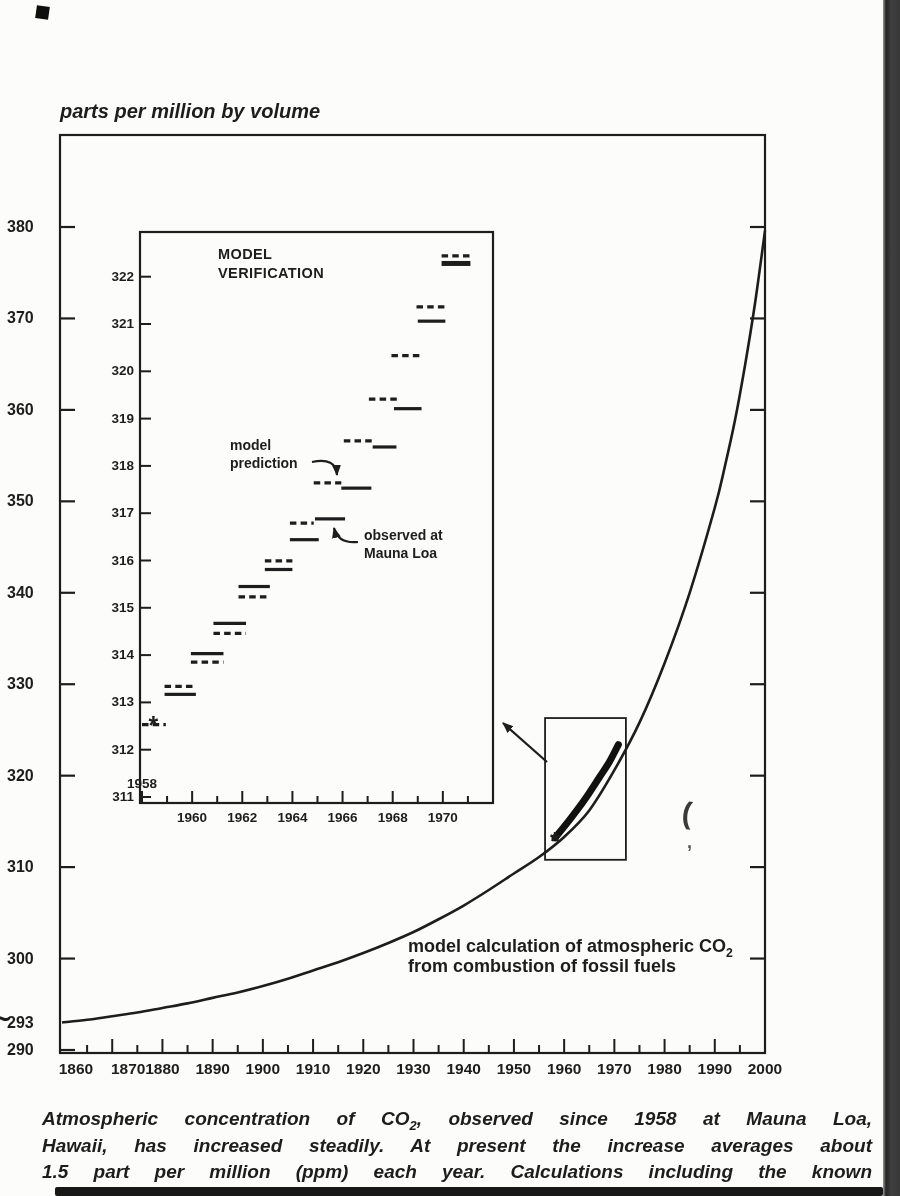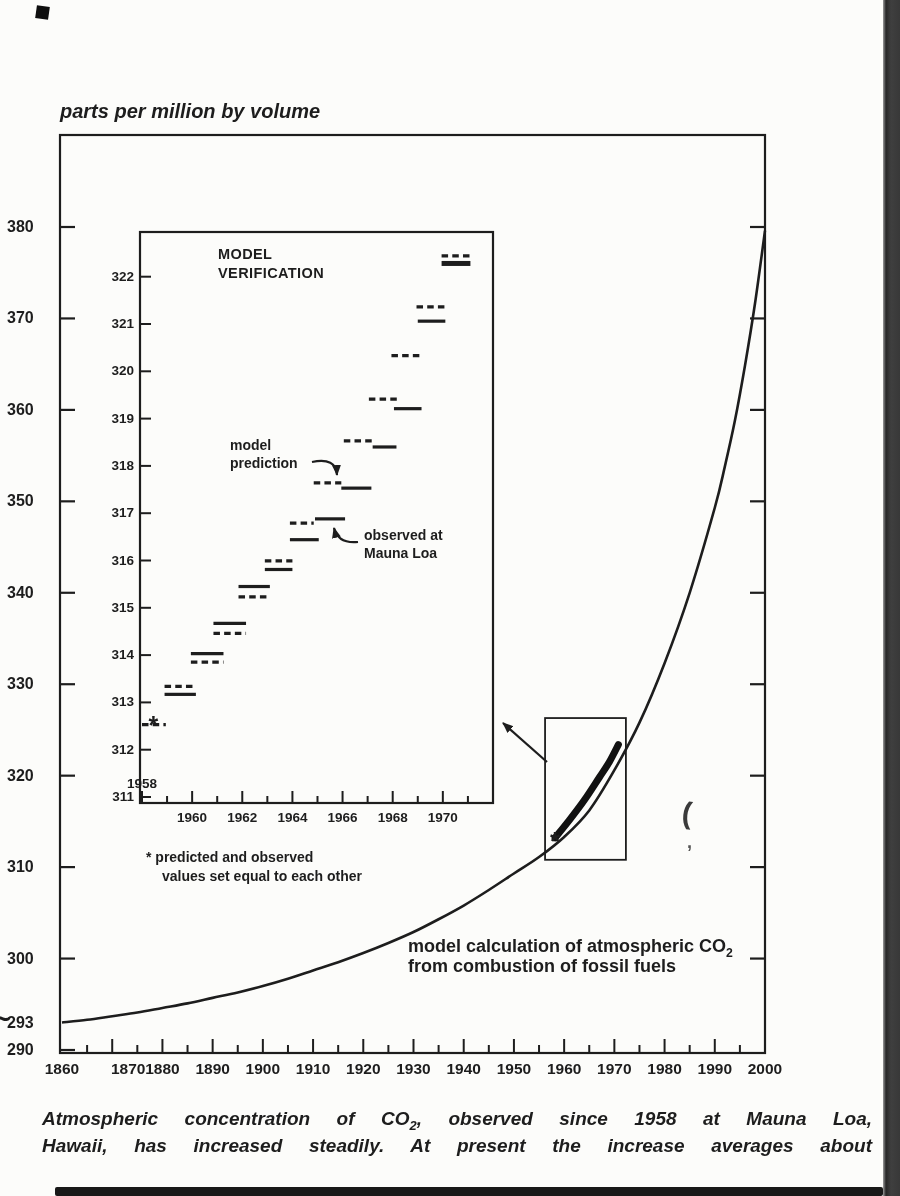--- a/index.html
+++ b/index.html
@@ -164,21 +164,21 @@
       <div class="abs ylab" style="left: 7px; top: 1012.57px;">293</div>
       <div class="abs ylab" style="left: 7px; top: 948.556px;">300</div>
       <div class="abs ylab" style="left: 7px; top: 857.111px;">310</div>
       <div class="abs ylab" style="left: 7px; top: 765.667px;">320</div>
       <div class="abs ylab" style="left: 7px; top: 674.222px;">330</div>
       <div class="abs ylab" style="left: 7px; top: 582.778px;">340</div>
       <div class="abs ylab" style="left: 7px; top: 491.333px;">350</div>
       <div class="abs ylab" style="left: 7px; top: 399.889px;">360</div>
       <div class="abs ylab" style="left: 7px; top: 308.444px;">370</div>
       <div class="abs ylab" style="left: 7px; top: 217px;">380</div>
-      <div class="abs xlab" style="left: 38px; top: 1059px;">1860</div>
+      <div class="abs xlab" style="left: 52px; top: 1059px;">1860</div>
       <div class="abs xlab" style="left: 88.2143px; top: 1059px; margin-left: 16px;">1870</div>
       <div class="abs xlab" style="left: 138.429px; top: 1059px;">1880</div>
       <div class="abs xlab" style="left: 188.643px; top: 1059px;">1890</div>
       <div class="abs xlab" style="left: 238.857px; top: 1059px;">1900</div>
       <div class="abs xlab" style="left: 289.071px; top: 1059px;">1910</div>
       <div class="abs xlab" style="left: 339.286px; top: 1059px;">1920</div>
       <div class="abs xlab" style="left: 389.5px; top: 1059px;">1930</div>
       <div class="abs xlab" style="left: 439.714px; top: 1059px;">1940</div>
       <div class="abs xlab" style="left: 489.929px; top: 1059px;">1950</div>
       <div class="abs xlab" style="left: 540.143px; top: 1059px;">1960</div>
@@ -215,28 +215,25 @@
   <div class="abs mp-label">
     <div>model</div>
     <div>prediction</div>
   </div>
 
   <div class="abs obs-label">
     <div>observed at</div>
     <div>Mauna Loa</div>
   </div>
 
-  <div class="abs footnote">
-    <div>* predicted and observed</div>
-    <div class="l2">values set equal to each other</div>
-  </div>
 
   <div class="abs ann">
     <div><span>model calculation of atmospheric CO</span><sub>2</sub></div>
     <div>from combustion of fossil fuels</div>
   </div>
 
   <div class="abs caption">
     <div><span>Atmospheric concentration of CO</span><sub>2</sub><span>, observed since 1958 at Mauna Loa,</span></div>
     <div>Hawaii, has increased steadily. At present the increase averages about</div>
+    <div>1.5 part per million (ppm) each year. Calculations including the known</div>
   </div>
 
 </div>
 
 </body></html>

